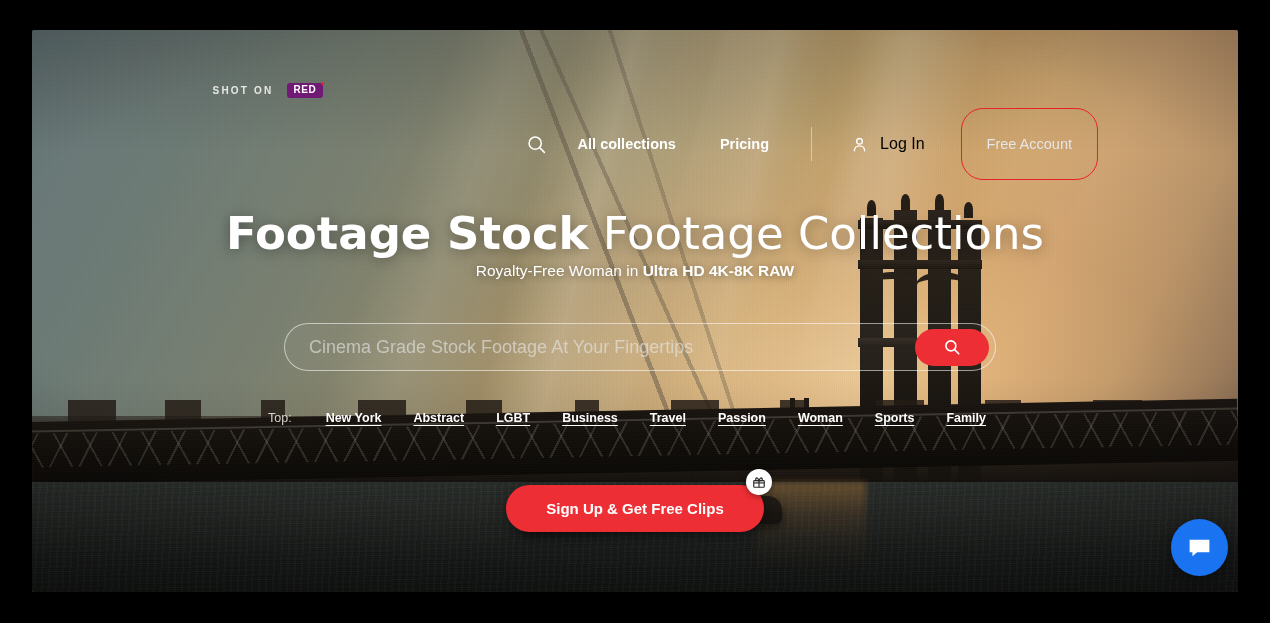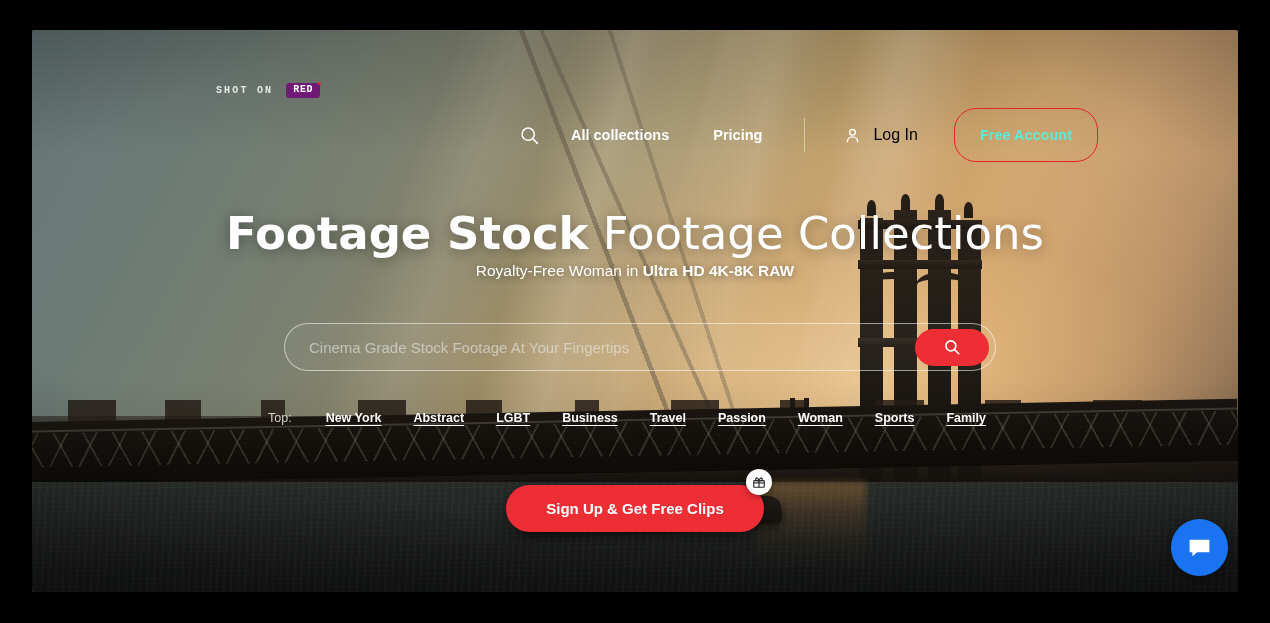--- a/index.html
+++ b/index.html
@@ -164,21 +164,21 @@
 
   
   .content { position:absolute; inset:0; }
 
   
   #logo { position:absolute; left:146px; top:44px; width:180px; text-align:center; }
   .logo-word {
     font-size:27px; font-weight:700; color:#fff; letter-spacing:3.6px;
     line-height:1; font-family:"DejaVu Sans", sans-serif;
   }
-  .logo-sub { margin-top:9px; display:flex; align-items:center; justify-content:center; gap:13px;font-family:Liberation Mono, monospace; }
+  .logo-sub { margin-top:9px; display:flex; align-items:center; justify-content:center; gap:13px; }
   .logo-sub .shoton {
     font-size:10px; font-weight:700; color:#e8e8e6; letter-spacing:2.2px;
   }
   .red-badge {
     position:relative; background:#701a75; color:#fff; font-size:10px; font-weight:700;
     letter-spacing:.6px; padding:2px 7px 3px; border-radius:3px; line-height:1;
   }
   .red-badge:after {
     content:""; position:absolute; top:-1px; right:-1px;
     width:3px; height:3px; background:#e8222c; border-radius:50%;
@@ -199,21 +199,21 @@
   }
   .nav-gap-1 { margin-right:40px; }
   .nav-divider {
     width:1px; height:34px; background:rgba(255,255,255,.45);
     margin:0 38px 0 40px;
   }
   .nav-user { display:flex; align-items:center; gap:11px; cursor:pointer; }
   .btn-free {
     margin-left:36px;
     border:1.6px solid #e8222c; border-radius:22px;
-    padding:18px 25px; color:#5eead4; font-size:14.5px; font-weight:700;
+    padding:27px 25px; color:#e5e5e5; font-size:14.5px; font-weight:400;
     cursor:pointer; white-space:nowrap; background:transparent;
   }
 
   
   #headline {
     position:absolute; left:0; right:0; top:178px; text-align:center;
     font-size:45px; line-height:1.15; color:#fff; white-space:nowrap;
     text-shadow:0 2px 14px rgba(0,0,0,.35);
     font-family:"DejaVu Sans", sans-serif;
   }
@@ -227,21 +227,21 @@
 
   
   #searchbar {
     position:absolute; left:252px; top:293px; width:712px; height:48px;
     border:1px solid rgba(255,255,255,.55); border-radius:26px;
     background:rgba(255,255,255,.035);
     display:flex; align-items:center;
   }
   #searchbar input {
     flex:1; background:transparent; border:none; outline:none;
-    color:#fff; font-size:15px; padding:0 24px;
+    color:#fff; font-size:18px; padding:0 24px;
     font-family:"Liberation Sans", sans-serif;
   }
   #searchbar input::placeholder { color:rgba(230,230,230,.62); }
   .search-go {
     width:74px; height:37px; margin-right:6px; border:none; border-radius:20px;
     background:#ee2e35; display:flex; align-items:center; justify-content:center;
     cursor:pointer;
   }
 
   

